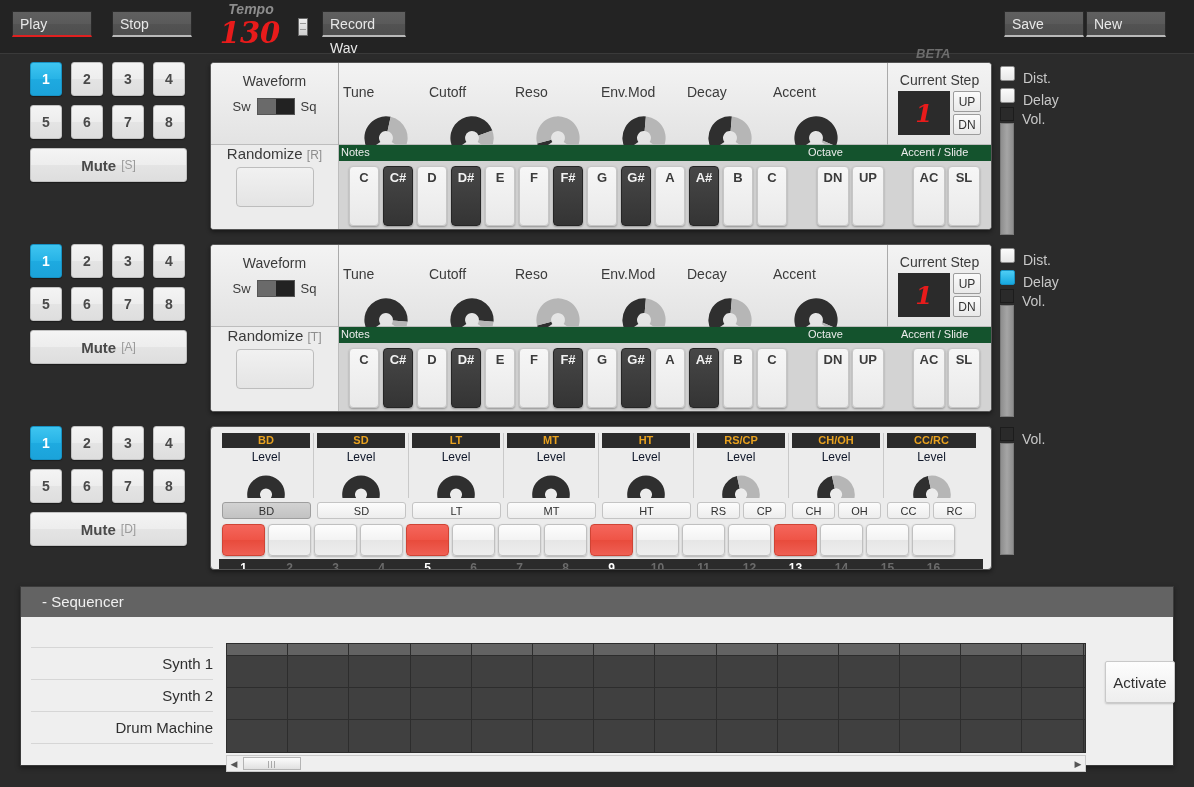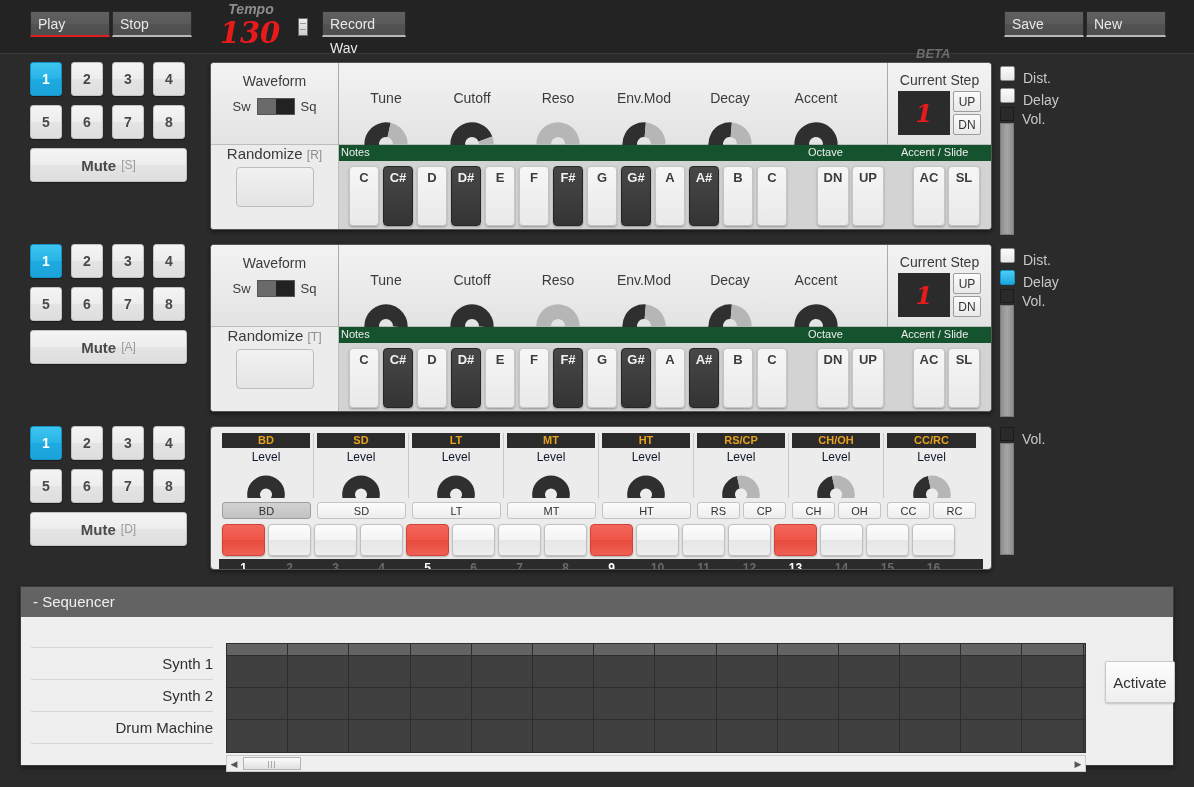--- a/index.html
+++ b/index.html
@@ -20,21 +20,21 @@
   .hdr-btn {
     position: absolute; height: 26px;
     background: linear-gradient(to bottom, #606060 0%, #5a5a5a 50%, #535353 51%, #4e4e4e 100%);
     border: 1px solid #2a2a2a;
     border-bottom: 2px solid #b9b9b9;
     color: #e8e8e8; font-size: 14px; line-height: 24px;
     padding-left: 7px; text-align: left;
     cursor: pointer;
   }
   .hdr-btn.active { border-bottom: 2px solid #e02020; }
-  #btn-play { left: 30px; top: 11px; width: 80px; }
+  #btn-play { left: 12px; top: 11px; width: 80px; }
   #btn-stop { left: 112px; top: 11px; width: 80px; }
   #btn-record { left: 322px; top: 11px; width: 84px; }
   #btn-save { left: 1004px; top: 11px; width: 80px; }
   #btn-new { left: 1086px; top: 11px; width: 80px; }
 
   .tempo-label {
     position: absolute; left: 216px; top: 1px; width: 70px;
     text-align: center;
     font-style: italic; font-weight: bold; font-size: 14px; color: #8d8d8d;
   }
@@ -123,21 +123,21 @@
     text-align: center;
   }
   .wf-title { font-size: 14px; color: #3b3b3b; margin-top: 10px; }
   .wf-sliderrow { display: flex; align-items: center; justify-content: center; margin-top: 9px; }
   .wf-sliderrow span { font-size: 13px; color: #3b3b3b; }
   .wf-bar {
     width: 38px; height: 17px; margin: 0 6px;
     background: linear-gradient(to right, #6a6a6a 0 50%, #222222 50% 100%);
     border: 1px solid #555; cursor: pointer;
   }
-  .knob-cell { position: absolute; top: 18px; width: 86px; height: 82px; text-align: center; }
+  .knob-cell { position: absolute; top: 12px; width: 86px; height: 82px; }
   .knob-cell .klabel { font-size: 14px; color: #3b3b3b; margin-top: 9px; display: block; }
   .knob {
     width: 52px; height: 46px; margin: 3px auto 0; position: relative;
   }
   .knob svg { display: block; }
   .cstep-cell {
     position: absolute; top: 0; right: 0; width: 104px; height: 82px;
     border-left: 1px solid #aaa; text-align: center;
   }
   .cstep-cell .klabel { font-size: 14px; color: #3b3b3b; margin-top: 9px; display: block; }
@@ -288,21 +288,21 @@
 
   
   .seqwrap {
     position: absolute; left: 20px; top: 586px; width: 1154px; height: 180px;
     background: #efefef;
     border: 1px solid #3a3a3a;
     box-shadow: 0 2px 5px rgba(0,0,0,.4);
   }
   .seq-titlebar {
     height: 30px; background: #636363;
-    color: #f0f0f0; font-size: 15px; line-height: 30px; padding-left: 12px;
+    color: #f0f0f0; font-size: 15px; line-height: 30px; padding-left: 21px;
     cursor: pointer;
   }
   .seq-body { position: relative; height: 148px; }
   .seq-labels { position: absolute; left: 10px; top: 30px; width: 182px; }
   .seq-labels div {
     height: 32px; line-height: 32px; text-align: right;
     font-size: 15px; color: #2f2f2f;
     border-bottom: 1px solid #d6d6d6;
   }
   .seq-labels .top-rule { height: 0; border-bottom: 1px solid #d6d6d6; line-height: 0; }

